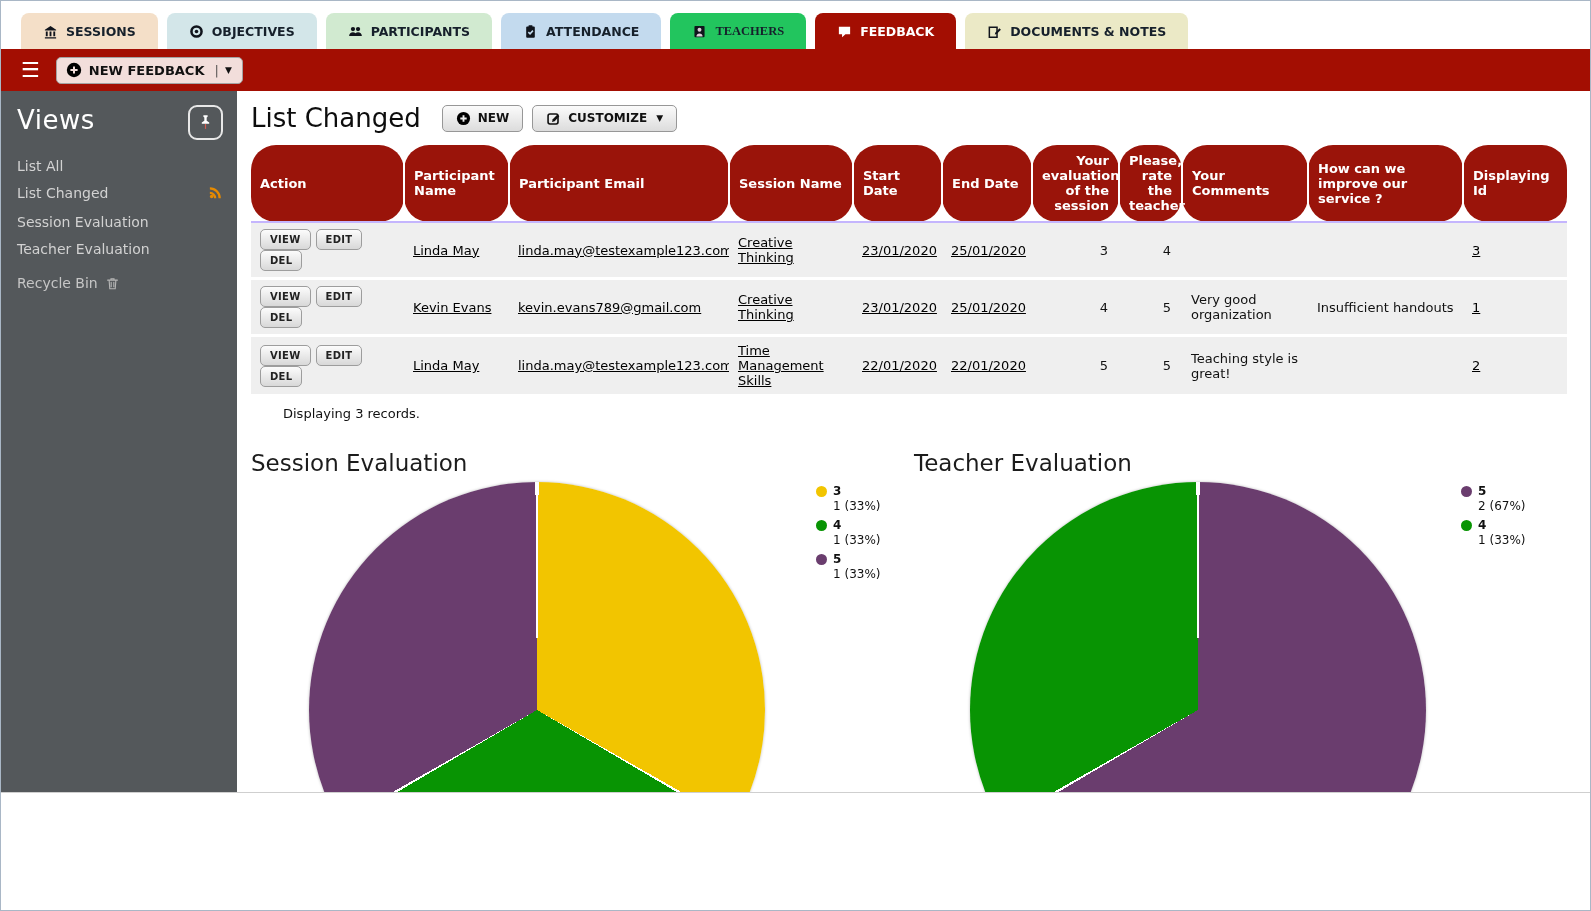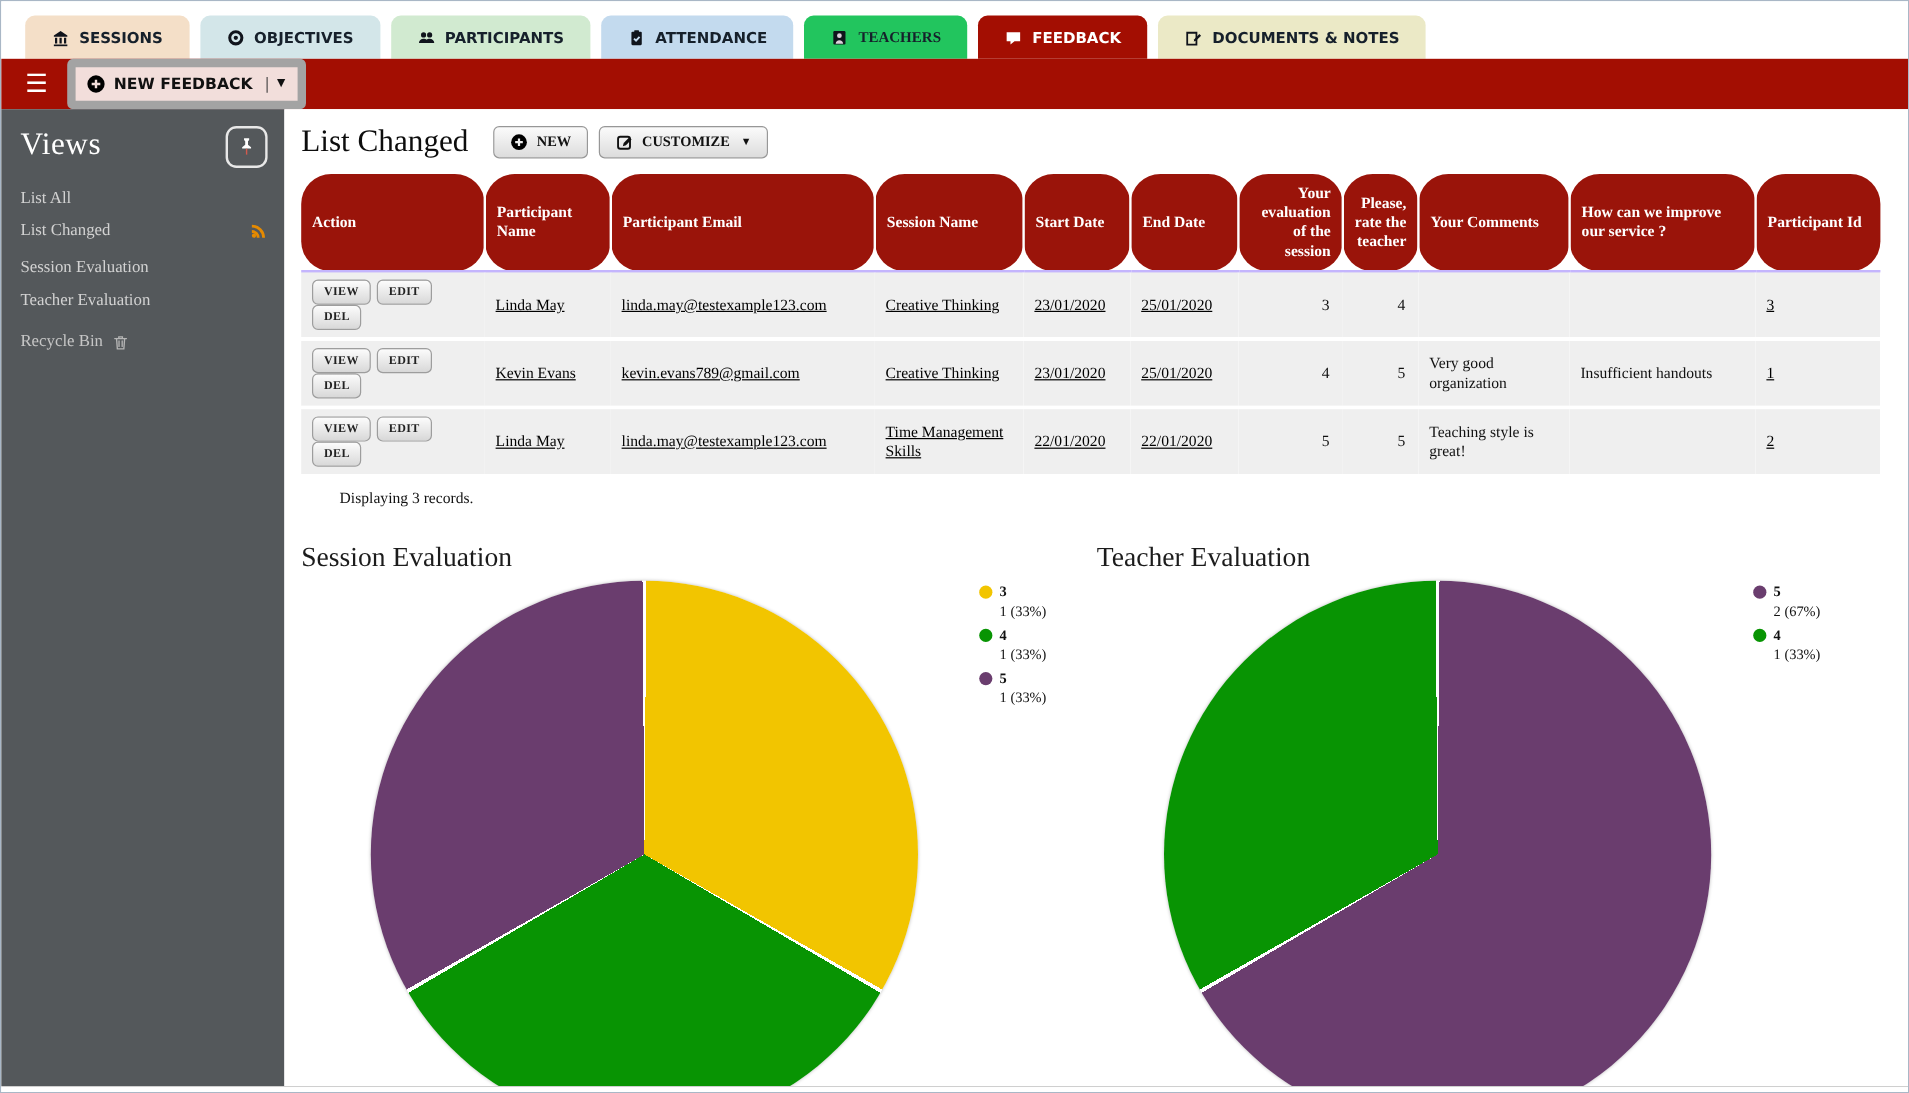--- a/index.html
+++ b/index.html
@@ -20,36 +20,36 @@
   .t2 { background: #d1ead0; }
   .t3 { background: #c3daee; }
   .t4 { background: #22c55e; font-family: Liberation Serif, serif; }
   .t5 { background: #a30e02; color: #fff; }
   .t5 svg { fill: #fff; }
   .t6 { background: #ebe9c6; justify-content: center; }
 
   
   .toolbar { height: 42px; background: #a30e02; display: flex; align-items: center; padding: 0 8px 0 20px; flex: 0 0 auto; }
   .hamburger { color: #fff; font-size: 21px; line-height: 1; cursor: pointer; margin-right: 16px; }
-  .new-feedback { display: inline-flex; align-items: center; gap: 7px; height: 42px; padding: 0 10px 0 9px;
-                  background: #f2dedb; border: 7px solid #a3a3a3; border-radius: 5px; font-size: 13px; font-weight: bold;
+  .new-feedback { display: inline-flex; align-items: center; gap: 7px; height: 27px; padding: 0 10px 0 9px;
+                  background: #f2dedb; border: 1px solid #a3a3a3; border-radius: 5px; font-size: 13px; font-weight: bold;
                   color: #111; cursor: pointer; font-family: inherit; }
   .new-feedback .sep { color: #333; font-weight: normal; margin: 0 -1px 0 3px; opacity: .8; }
   .new-feedback .caret { font-size: 9px; }
   .plus-circle svg { width: 16px; height: 16px; display: block; }
   .search-wrap { margin-left: auto; display: flex; align-items: center; }
   .search-input { width: 200px; height: 27px; border: 1px solid #c9c9c9; border-right: none; border-radius: 4px 0 0 4px;
                   padding: 0 9px; font-size: 13px; font-family: inherit; color: #333; outline: none; }
   .search-input::placeholder { color: #9a9a9a; font-style: italic; }
   .search-btn { width: 31px; height: 27px; border: 1px solid #c9c9c9; border-radius: 0 4px 4px 0; background: #f4f4f4;
                 display: flex; align-items: center; justify-content: center; cursor: pointer; }
   .search-btn svg { width: 15px; height: 15px; }
 
   
-  .bodyrow { display: flex; height: 815px; flex: 0 0 auto; border-bottom: 1px solid #cfcfcf; font-family: Liberation Serif, serif; }
+  .bodyrow { display: flex; height: 702px; flex: 0 0 auto; border-bottom: 1px solid #cfcfcf; }
 
   
   .sidebar { width: 236px; flex: 0 0 236px; background: #54585b; color: #d2d2d2; padding: 14px 14px 0 16px; }
   .views-head { display: flex; align-items: flex-start; justify-content: space-between; margin-bottom: 14px; }
   .views-title { font-size: 26px; color: #fff; font-weight: 400; letter-spacing: .5px; }
   .pin-btn { width: 35px; height: 35px; border: 2px solid #e8e8e8; border-radius: 9px; background: transparent;
              display: flex; align-items: center; justify-content: center; cursor: pointer; }
   .pin-btn svg { width: 17px; height: 17px; }
   .view-item { display: flex; align-items: flex-start; justify-content: space-between; font-size: 14px; padding: 4px 0;
                margin-bottom: 3px; cursor: pointer; color: #d2d2d2; }
@@ -254,21 +254,21 @@
             <th>Action</th>
             <th>Participant Name</th>
             <th>Participant Email</th>
             <th>Session Name</th>
             <th>Start Date</th>
             <th>End Date</th>
             <th class="num">Your evaluation of the session</th>
             <th class="num">Please, rate the teacher</th>
             <th>Your Comments</th>
             <th>How can we improve our service ?</th>
-            <th>Participant Id</th>
+            <th>Displaying Id</th>
           </tr>
         </thead>
         <tbody>
           <tr>
             <td>
               <button class="rowbtn">VIEW</button><button class="rowbtn">EDIT</button><button class="rowbtn">DEL</button>
             </td>
             <td><a class="lnk">Linda May</a></td>
             <td><a class="lnk">linda.may@testexample123.com</a></td>
             <td><a class="lnk">Creative Thinking</a></td>

